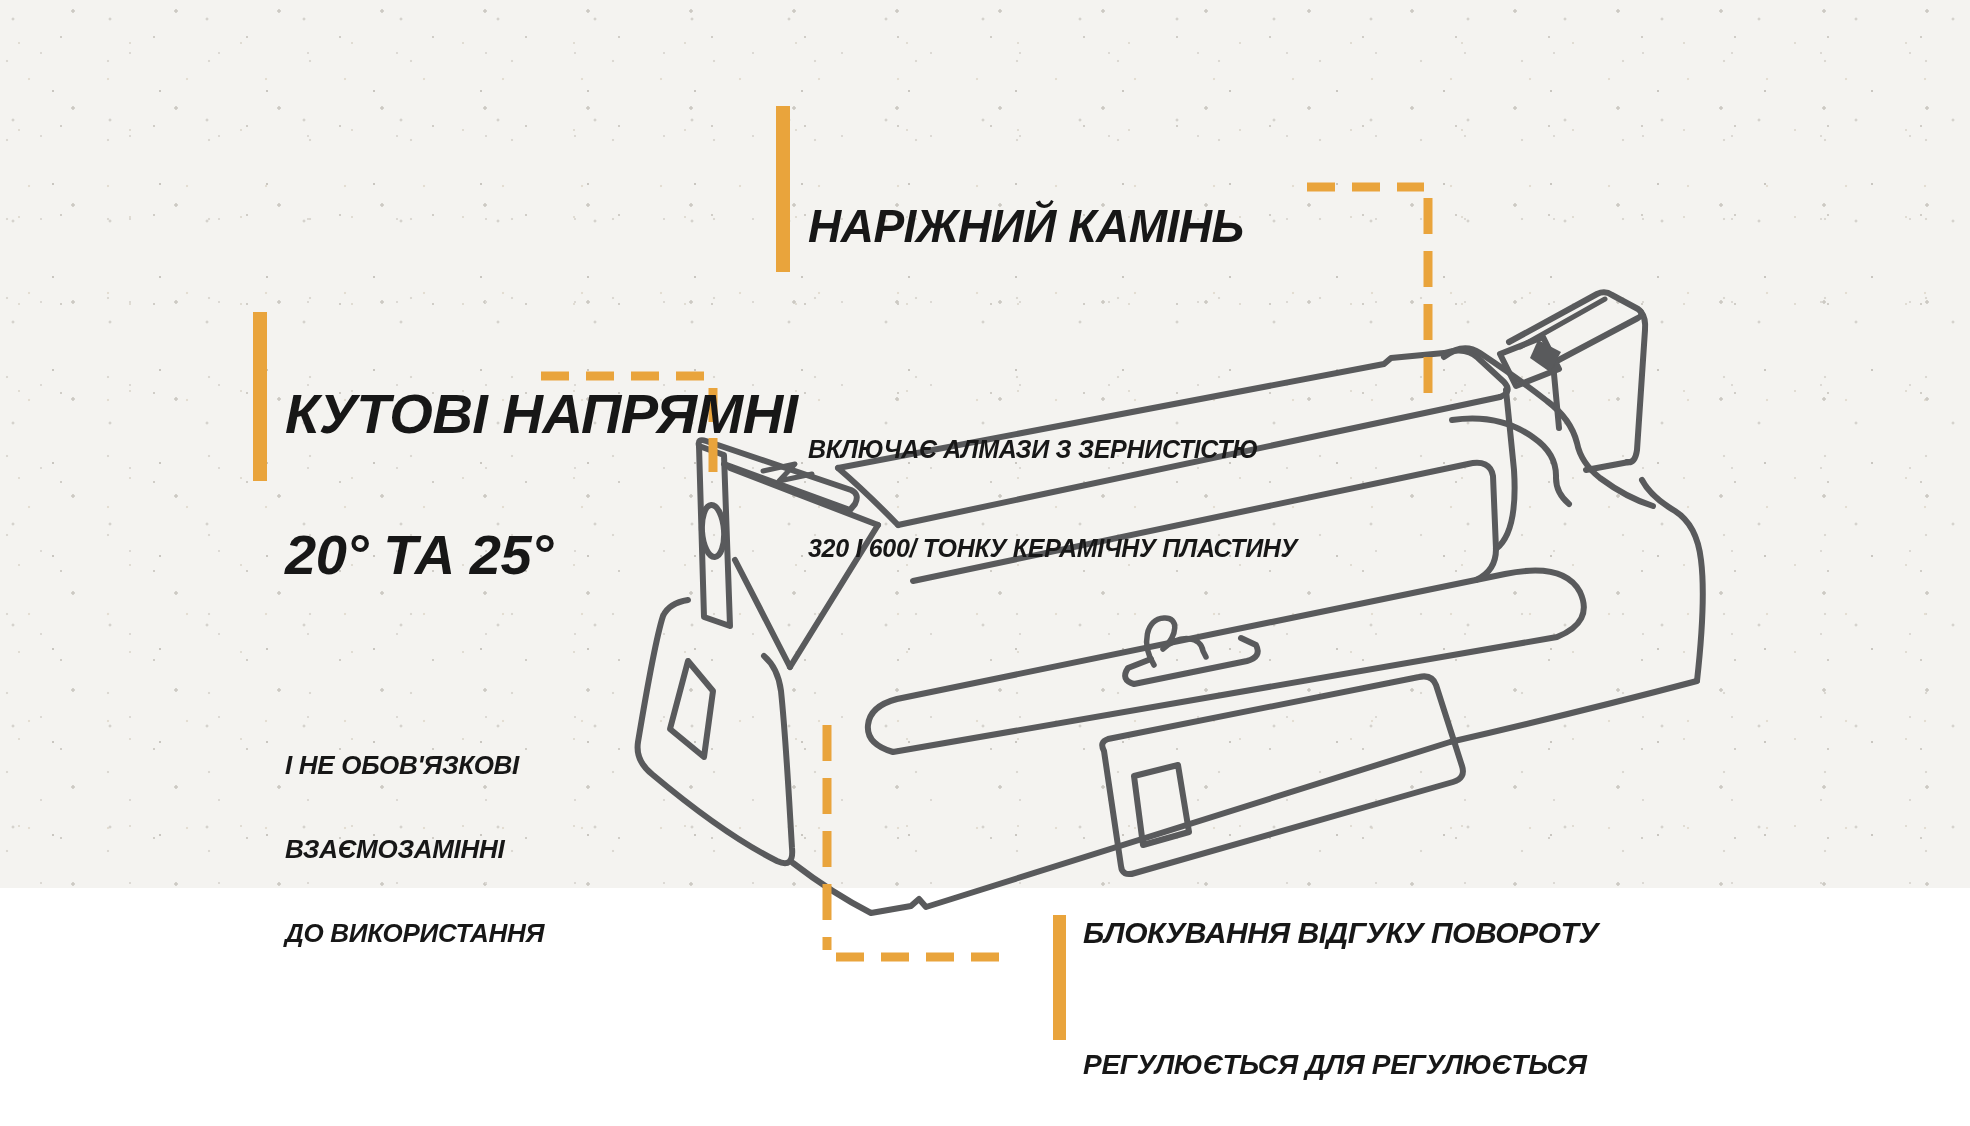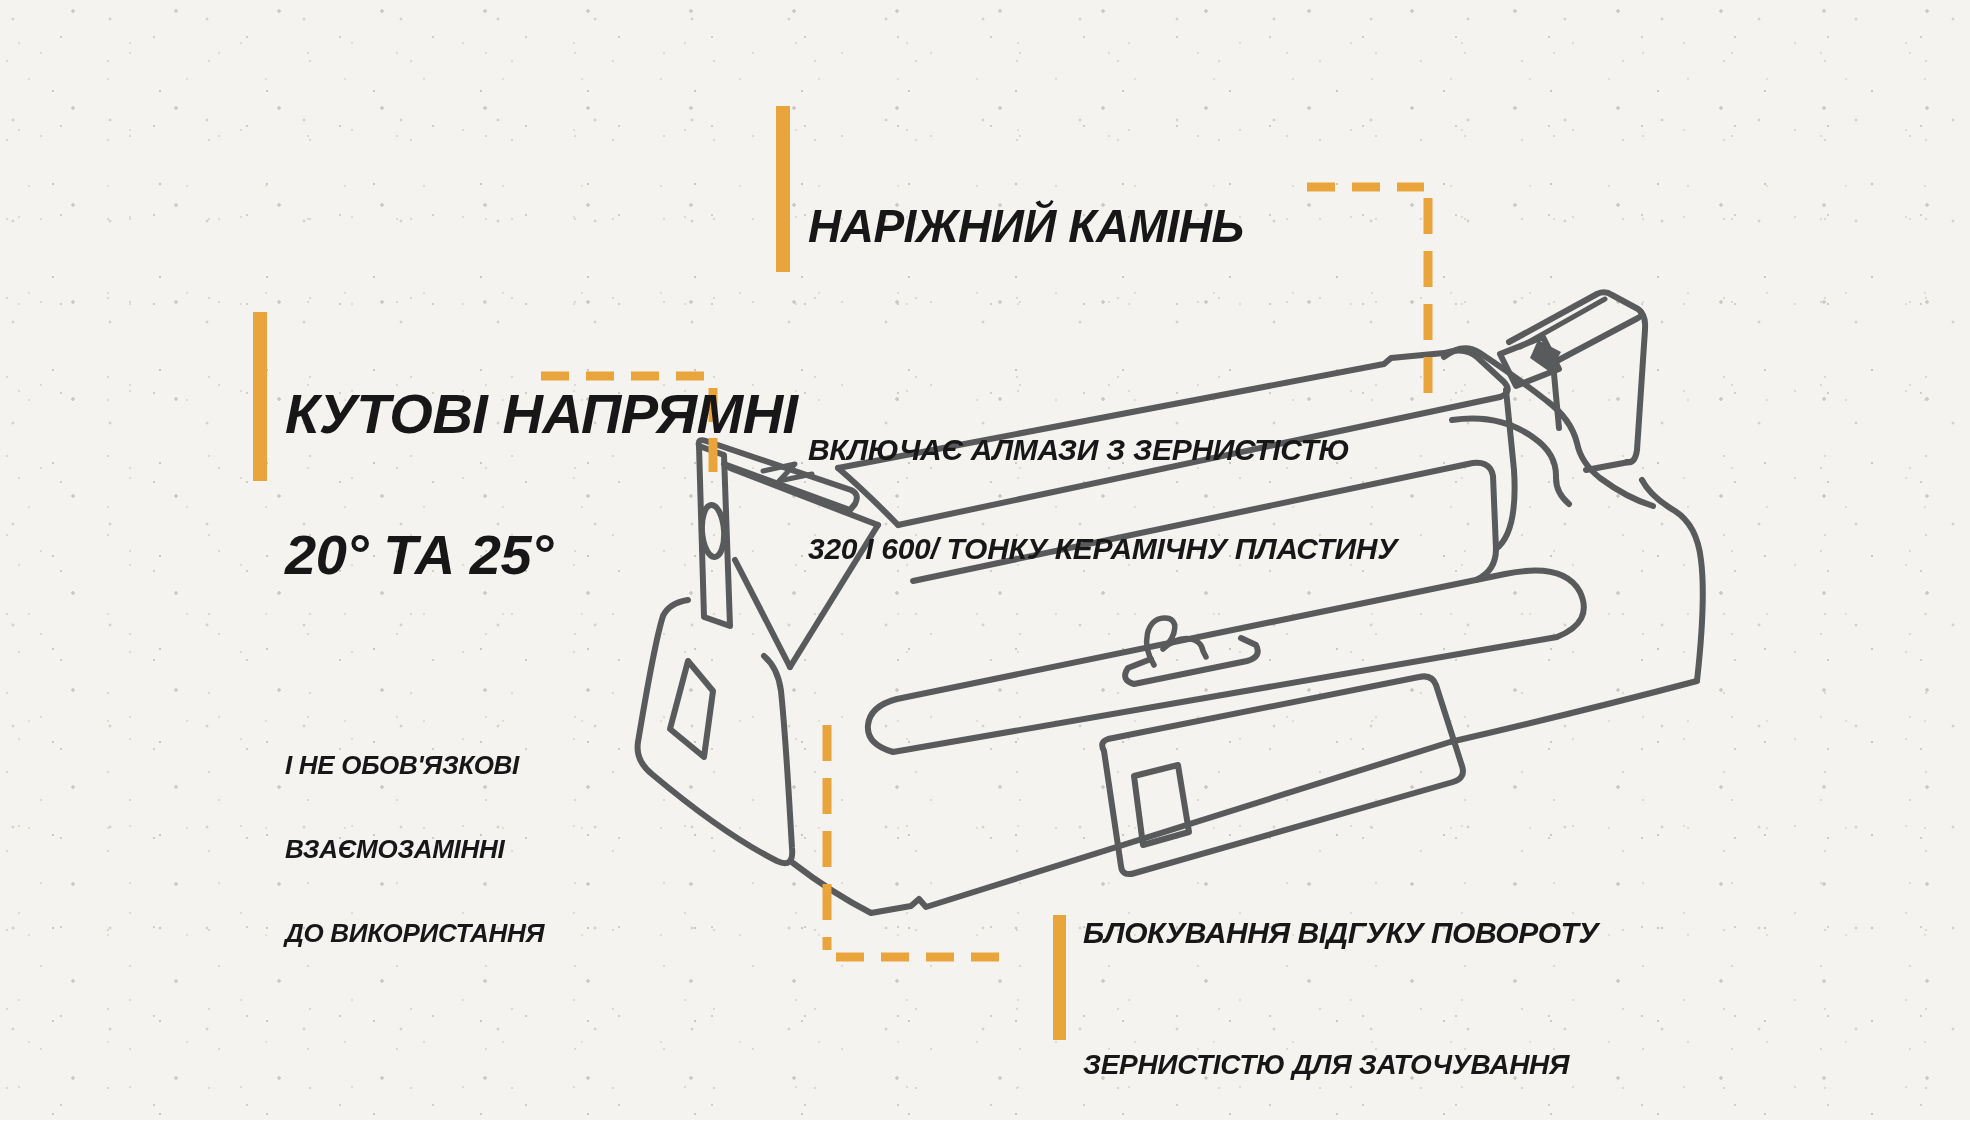--- a/index.html
+++ b/index.html
@@ -1,40 +1,40 @@
 <!DOCTYPE html>
 <html><head>
 <meta charset="utf-8">
 <style>
   html,body{margin:0;padding:0;}
   body{
     width:1970px;height:1126px;overflow:hidden;
     font-family:"Liberation Sans", sans-serif;
   }
   .stage{
-    position:relative;width:1970px;height:1120px;
+    position:relative;width:1970px;height:888px;
     background-color:#f4f3f0;
     background-image:
       radial-gradient(circle at 13px 19px, #d5d2cd 1.3px, transparent 1.7px),
       radial-gradient(circle at 41px 53px, #dcd9d4 1.1px, transparent 1.5px),
       radial-gradient(circle at 73px 11px, #ccc9c3 1.5px, transparent 1.9px),
       radial-gradient(circle at 29px 79px, #e3ddd2 1.2px, transparent 1.6px),
       radial-gradient(circle at 61px 37px, #d0cdc7 0.9px, transparent 1.3px),
       radial-gradient(circle at 7px 61px, #dbd8d2 1.2px, transparent 1.6px),
       radial-gradient(circle at 87px 83px, #d7d4ce 1.0px, transparent 1.4px),
       radial-gradient(circle at 53px 91px, #c9c6c0 0.8px, transparent 1.2px),
       radial-gradient(circle at 19px 43px, #e0dcd3 0.9px, transparent 1.3px);
     background-size: 97px 101px, 89px 83px, 103px 97px, 79px 107px, 93px 89px,
                      101px 79px, 83px 103px, 107px 93px, 111px 87px;
   }
   .illustration-svg{position:absolute;left:0;top:0;}
   .callout{position:absolute;color:#171717;font-style:italic;font-weight:bold;}
   .accent-bar{position:absolute;background:#E9A43C;}
   .co-title{font-size:46px;line-height:52px;letter-spacing:-0.5px;white-space:pre;}
-  .co-desc{font-size:30px;line-height:33px;letter-spacing:-0.3px;white-space:pre;margin-top:11px;}
+  .co-desc{font-size:25px;line-height:33px;letter-spacing:-0.3px;white-space:pre;margin-top:11px;}
   .co-title-left{font-size:56px;line-height:47px;letter-spacing:-0.5px;white-space:pre;}
   .co-desc-left{font-size:26px;line-height:28px;letter-spacing:-0.3px;white-space:pre;margin-top:23px;}
   .co-title-bottom{font-size:30px;line-height:50px;letter-spacing:-0.5px;white-space:pre;}
   .co-desc-bottom{font-size:28px;line-height:39px;letter-spacing:-0.3px;white-space:pre;margin-top:9px;}
   .line{display:block;}
 </style>
 </head>
 <body>
 
 <div class="stage">
@@ -139,18 +139,18 @@
       <span class="line">І НЕ ОБОВ'ЯЗКОВІ</span>
       <span class="line">ВЗАЄМОЗАМІННІ</span>
       <span class="line">ДО ВИКОРИСТАННЯ</span>
     </div>
   </div>
 
   <div class="accent-bar" style="left:1053px;top:915px;width:13px;height:125px;"></div>
   <div class="callout" style="left:1083px;top:908px;">
     <div class="co-title-bottom">БЛОКУВАННЯ ВІДГУКУ ПОВОРОТУ</div>
     <div class="co-desc-bottom">
-      <span class="line">ЗЕРНИСТІСТЮ ДЛЯ ЗАТОЧУВАННЯ</span>
+      <span class="line">РЕГУЛЮЄТЬСЯ ДЛЯ РЕГУЛЮЄТЬСЯ</span>
       
     </div>
   </div>
 
 </div>
 
 </body></html>

